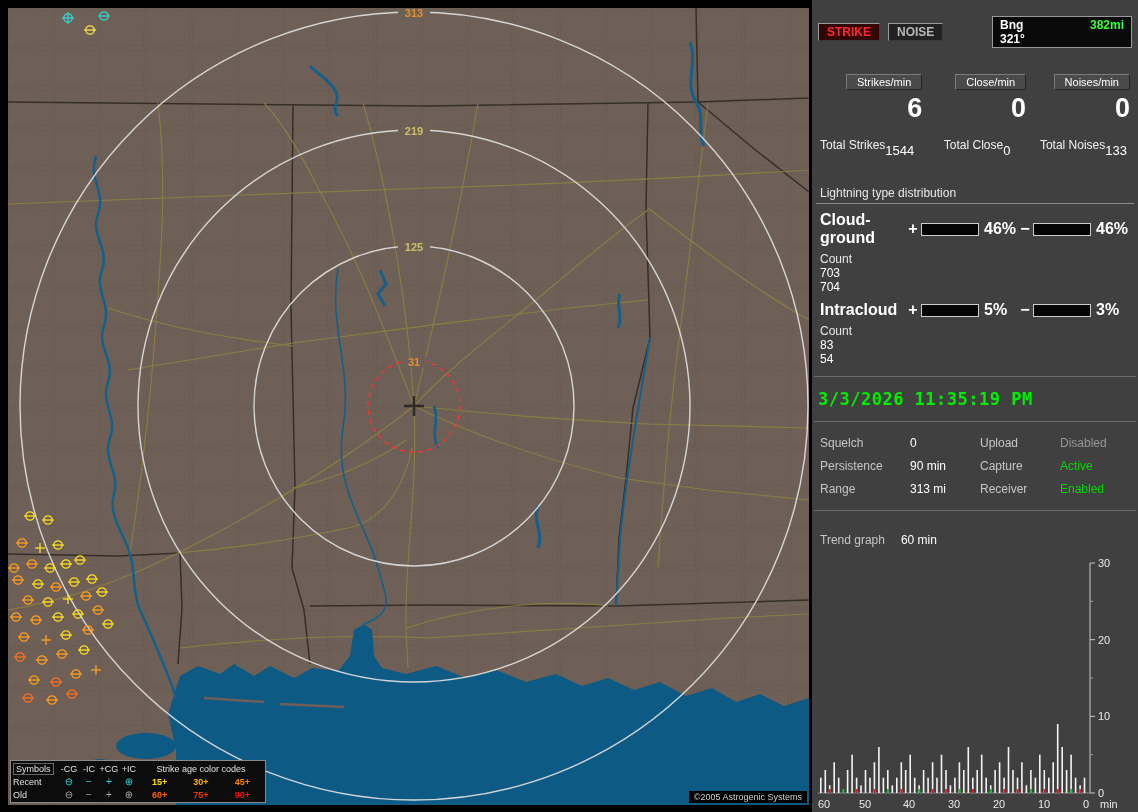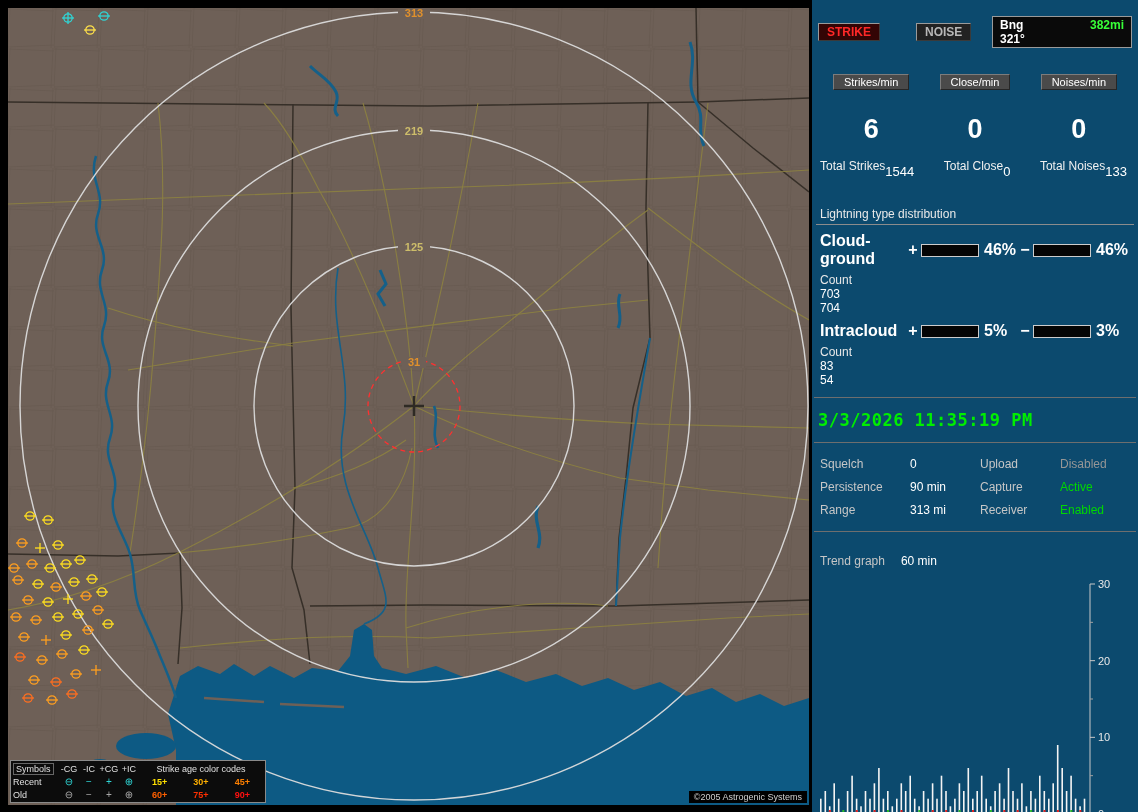--- a/index.html
+++ b/index.html
@@ -17,30 +17,30 @@
   .lg-c0{width:46px;}
   .lg-c0 .boxed{border:1px solid #666;padding:0 2px;}
   .lg-c{width:20px;text-align:center;}
   .lg-glyph{width:20px;text-align:center;font-size:10px;line-height:10px;}
   .lg-glyph.recent{color:#2fd5d5;}
   .lg-glyph.old{color:#a8a8a8;}
   .lg-age-block{flex:1;display:flex;justify-content:space-around;}
   .lg-age{font-weight:bold;}
   .lg-age-title{flex:1;text-align:center;}
   
-  .panel{position:absolute;left:812px;top:0;width:326px;height:812px;background:#0c4a6e;color:#fff;}
+  .panel{position:absolute;left:812px;top:0;width:326px;height:812px;background:#404040;color:#fff;}
   .topbar{display:flex;align-items:center;margin:16px 6px 0 6px;gap:8px;}
   .ind{font-size:12px;font-weight:bold;padding:1px 8px;border:1px solid;
        border-color:#9a9a9a #3a3a3a #3a3a3a #9a9a9a;}
   .ind.strike{background:#330505;}
-  .ind.noise{background:#222;margin-left:28px;}
+  .ind.noise{background:#222;}
   .bng{margin-left:auto;display:flex;justify-content:space-between;width:124px;
        border:1px solid #9a9a9a;background:#0a0a0a;padding:1px 7px;font-size:12px;font-weight:bold;gap:43px;}
   .rates{display:flex;justify-content:space-between;margin-top:26px;padding:0 8px;}
-  .rate{width:33%;display:flex;flex-direction:column;align-items:center;gap:21px;}
+  .rate{width:33%;display:flex;flex-direction:column;align-items:flex-end;}
   .rate-label{background:#4a4a4a;color:#fff;font-size:11px;padding:1px 10px;
               border:1px solid;border-color:#7c7c7c #262626 #262626 #7c7c7c;white-space:nowrap;}
   .rate-value{font-size:27px;font-weight:bold;margin-top:3px;}
   .totals{display:flex;justify-content:space-between;margin-top:14px;padding:0 8px;}
   .total{display:flex;flex-direction:row;}
   .total-label{font-size:12px;color:#f0f0f0;text-align:center;}
   .total-value{font-size:13px;color:#fff;text-align:right;padding-right:3px;margin-top:5px;}
   .dist-title{margin:28px 4px 6px 4px;padding:0 4px 3px 4px;font-size:12px;color:#e8e8e8;
               border-bottom:1px solid #8c8c8c;}
   .dist-row{display:flex;align-items:center;font-size:16px;margin:7px 0 0 8px;}

